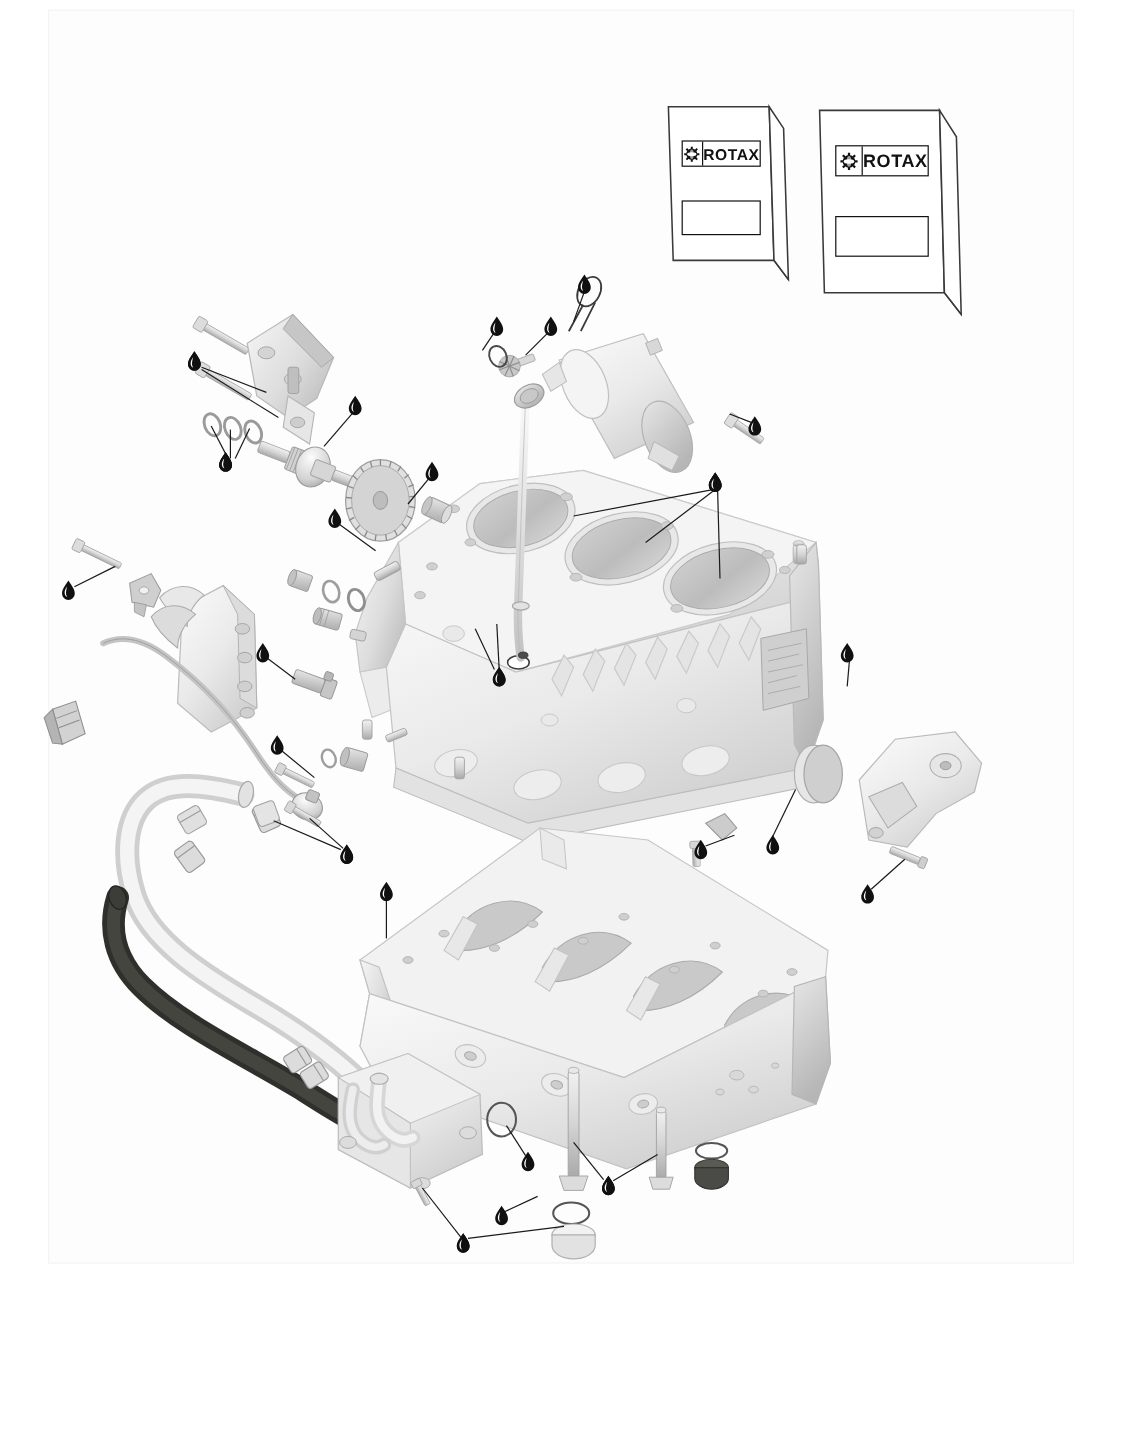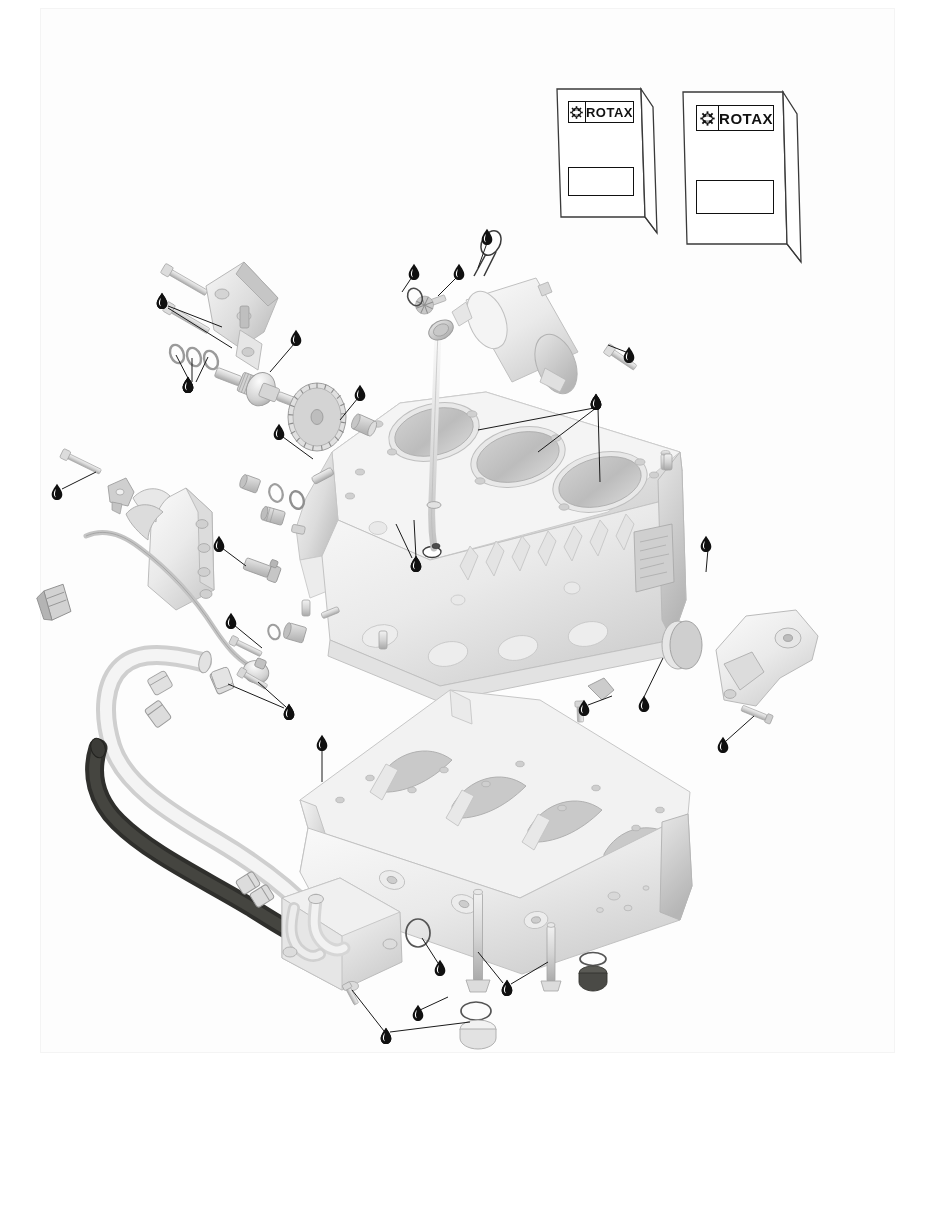--- a/index.html
+++ b/index.html
@@ -37,20 +37,21 @@
   .rotax-tag {
     position: absolute;
   }
   .tag-logo-box {
     position: absolute;
     border: 1.4px solid #111;
     background: #ffffff;
     display: flex;
     align-items: stretch;
     box-sizing: border-box;
+    margin-top: 16px;
   }
   .tag-logo-emblem {
     width: 21px;
     border-right: 1.4px solid #111;
     display: flex;
     align-items: center;
     justify-content: center;
     box-sizing: border-box;
   }
   .tag-logo-word {

